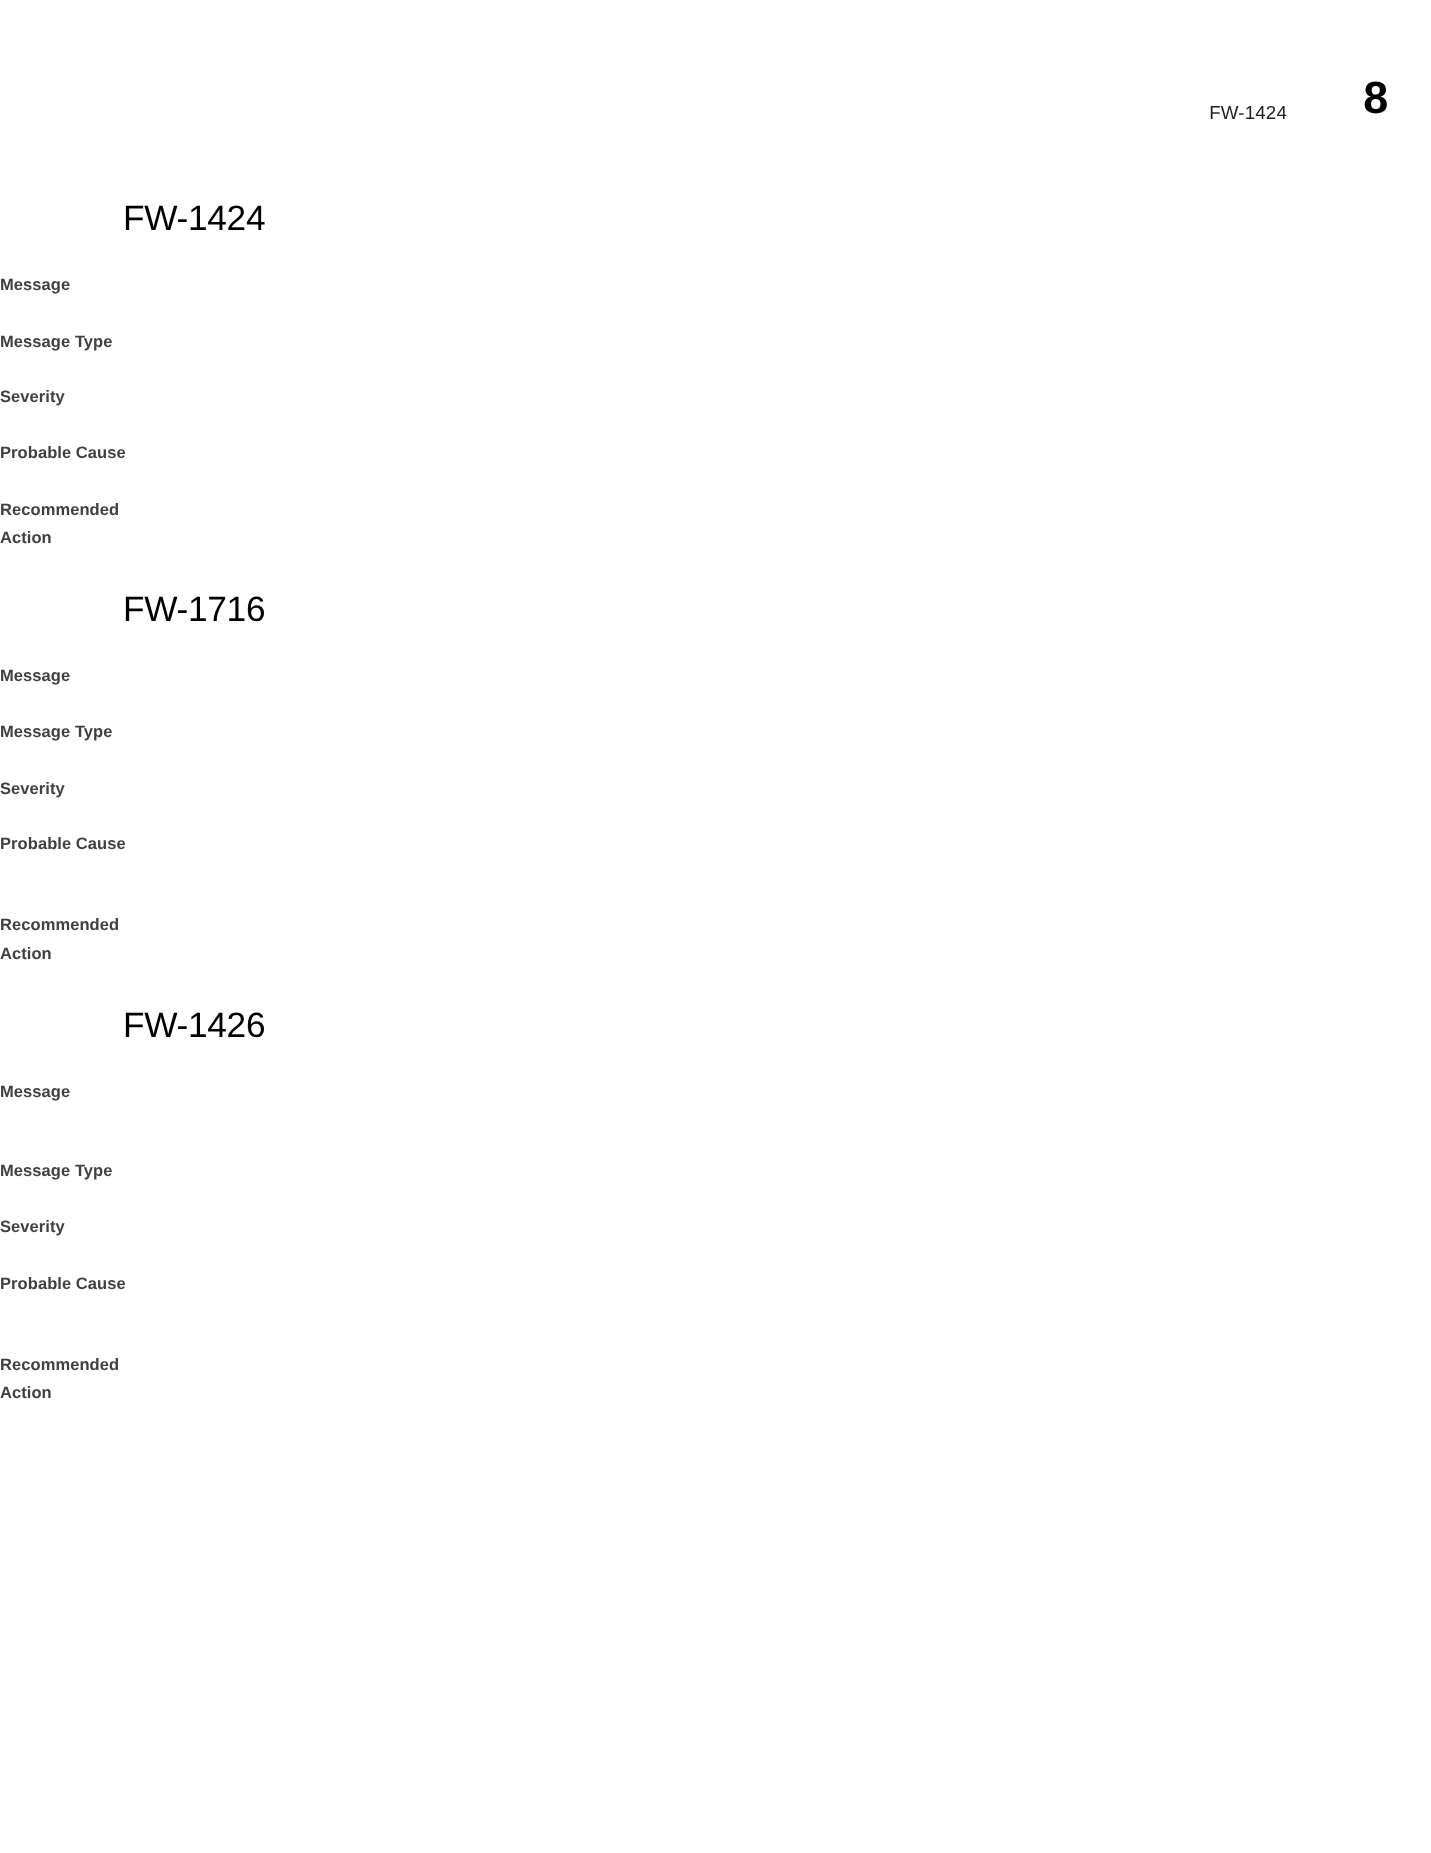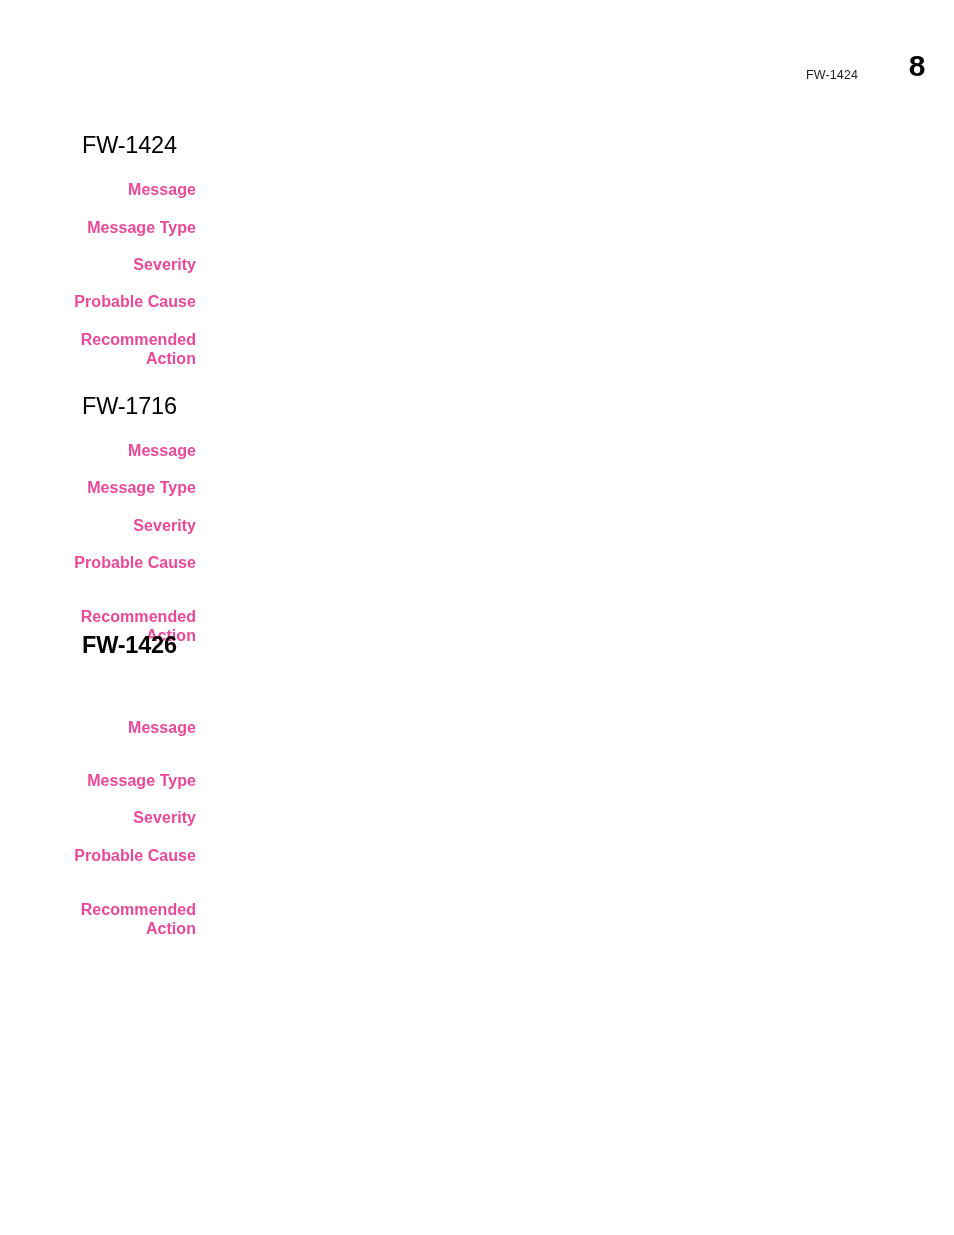--- a/index.html
+++ b/index.html
@@ -85,25 +85,25 @@
   .field-row {
     position: absolute;
     left: 0;
     width: 954px;
   }
 
   .field-label {
     position: absolute;
     left: 0;
     width: 196px;
-    text-align: right;
-    font-size: 16px;
+    text-align: left;
+    font-size: 11px;
     font-weight: 700;
     line-height: 18.6px;
-    color: #ec4899;
+    color: #404040;
     letter-spacing: 0.05px;
   }
 
   .field-value {
     position: absolute;
     left: 210px;
     width: 700px;
     font-size: 12.6px;
     font-weight: 400;
     line-height: 18.6px;
@@ -165,21 +165,21 @@
           <div class="field-label" style="white-space: pre-line;">Probable Cause</div>
           <div class="field-value"></div>
         </div>
         <div class="field-row" style="top: 608px;">
           <div class="field-label" style="white-space: pre-line;">Recommended
 Action</div>
           <div class="field-value"></div>
         </div>
       </div>
       <div class="msg-section" style="top: 0px;">
-        <div class="section-heading" style="top: 633px; font-weight: bold;">FW-1426</div>
+        <div class="section-heading" style="top: 671px;">FW-1426</div>
         <div class="field-row" style="top: 719px;">
           <div class="field-label" style="white-space: pre-line;">Message</div>
           <div class="field-value"></div>
         </div>
         <div class="field-row" style="top: 772px;">
           <div class="field-label" style="white-space: pre-line;">Message Type</div>
           <div class="field-value"></div>
         </div>
         <div class="field-row" style="top: 809px;">
           <div class="field-label" style="white-space: pre-line;">Severity</div>

